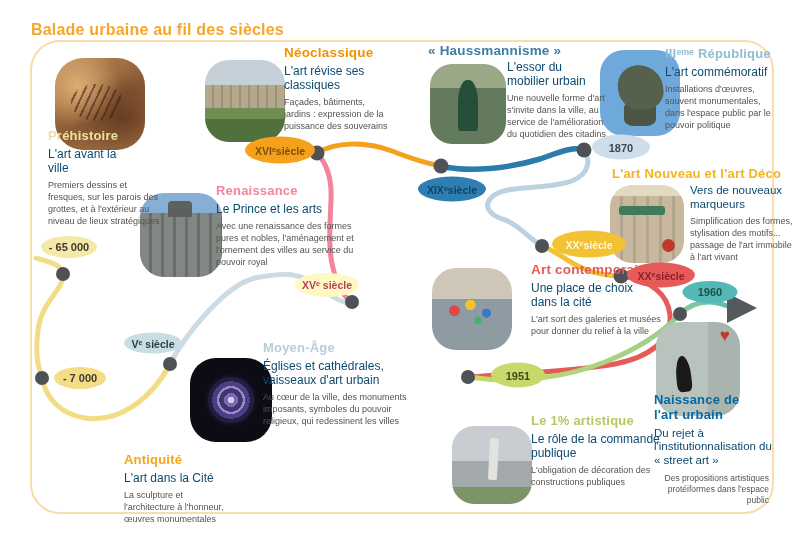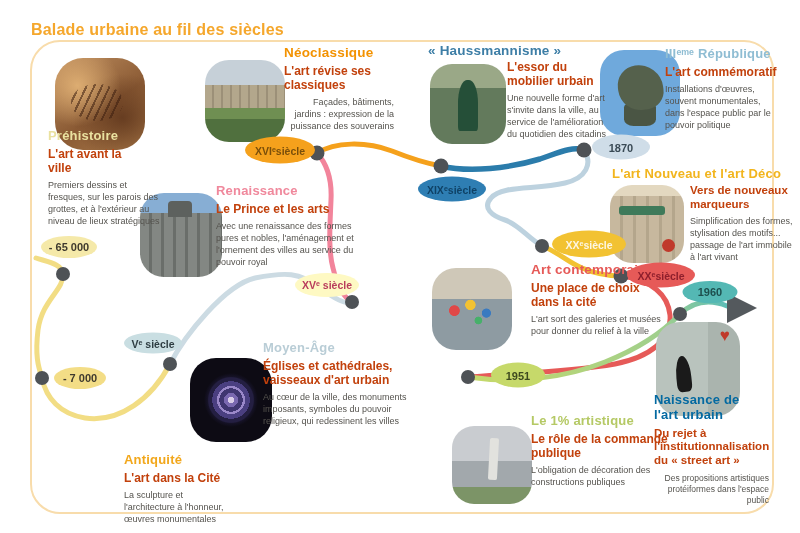--- a/index.html
+++ b/index.html
@@ -53,21 +53,21 @@
     background:linear-gradient(90deg,#b9c3bd 0 62%,#aab4ae 62%);}
   .ph-banksy::before{left:24%;top:36%;width:15px;height:36px;background:#1a1a1a;
     border-radius:50% 50% 30% 30%/60% 60% 20% 20%;transform:rotate(-6deg);}
   .ph-banksy::after{content:"\2665";right:12%;top:4%;color:#c0392b;font-size:17px;}
   
   .pill{position:absolute;display:flex;align-items:center;justify-content:center;
         border-radius:50%;font-weight:bold;transform:translate(-50%,-50%);white-space:nowrap;}
   
   .sec{position:absolute;}
   .sec .t{font-weight:bold;font-size:13px;letter-spacing:.2px;}
-  .sec .s{font-weight:bold;font-size:12px;color:#c2410c;line-height:1.18;margin-top:4px;}
+  .sec .s{font-weight:normal;font-size:12px;color:#0c4a6e;line-height:1.18;margin-top:4px;}
   .sec .b{font-size:9px;color:#55534e;line-height:1.32;margin-top:5px;}
   .nowrap{white-space:nowrap;}
 </style>
 </head>
 <body>
 
 <svg class="abs timeline" viewBox="0 0 800 533">
   <defs>
     <linearGradient id="gradGreenTeal" x1="468" y1="377" x2="730" y2="306" gradientUnits="userSpaceOnUse">
       <stop offset="0" stop-color="#c6d96a"></stop>
@@ -136,21 +136,21 @@
 
 <div class="sec" style="left:216px;top:183px;width:158px;">
   <div class="t" style="color:#f0889c;">Renaissance</div>
   <div class="s">Le Prince et les arts</div>
   <div class="b" style="width:152px;">Avec une renaissance des formes pures et nobles, l'aménagement et l'ornement des villes au service du pouvoir royal</div>
 </div>
 
 <div class="sec" style="left:284px;top:45px;width:125px;">
   <div class="t" style="color:#f39200;font-size:13.5px;">Néoclassique</div>
   <div class="s" style="width:95px;">L'art révise ses classiques</div>
-  <div class="b" style="width:110px;text-align:right;">Façades, bâtiments, jardins : expression de la puissance des souverains</div>
+  <div class="b" style="width:110px;">Façades, bâtiments, jardins : expression de la puissance des souverains</div>
 </div>
 
 <div class="sec nowrap" style="left:428px;top:43px;">
   <div class="t" style="color:#3d7ea6;font-size:13.5px;">« Haussmannisme »</div>
 </div>
 <div class="sec" style="left:507px;top:60px;width:112px;">
   <div class="s" style="margin-top:0;width:100px;">L'essor du mobilier urbain</div>
   <div class="b" style="width:102px;">Une nouvelle forme d'art s'invite dans la ville, au service de l'amélioration du quotidien des citadins</div>
 </div>
 

